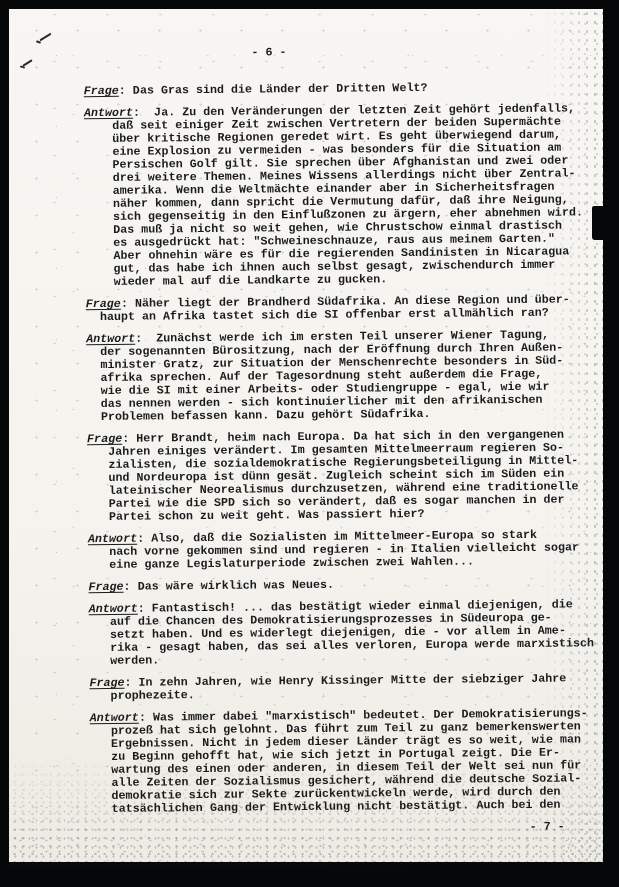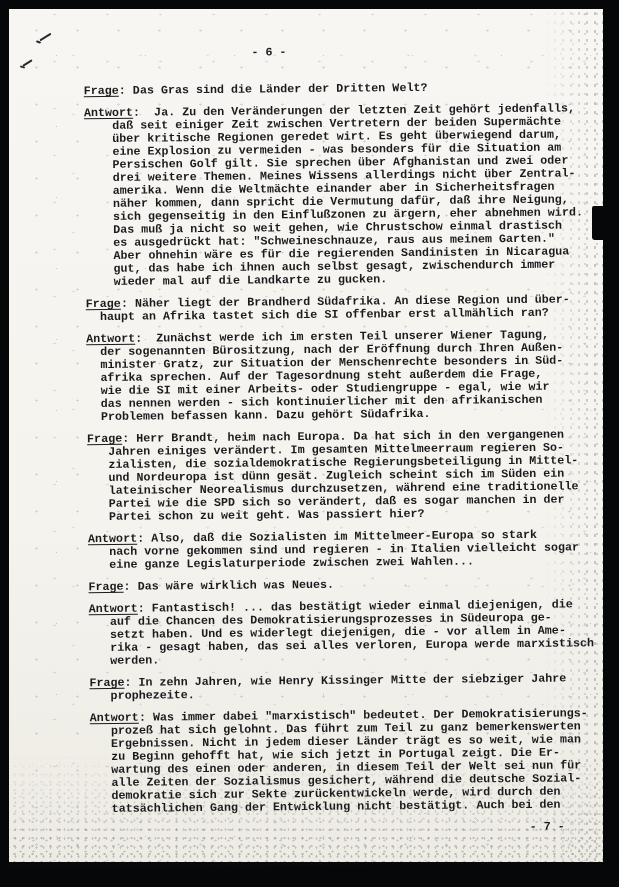--- a/index.html
+++ b/index.html
@@ -66,21 +66,21 @@
     transform:rotate(-0.55deg);transform-origin:310px 430px;
     color:#1b1b1e;
   }
   .text{
     padding:46px 22px 0 87px;
     font-size:11.7px;line-height:13px;font-weight:700;
     letter-spacing:0;
   }
   .page-num{white-space:pre;text-indent:168px;margin:0 0 24px 0;}
   .para{margin:0 0 9px 0;white-space:pre;}
-  .label{text-decoration:underline;text-underline-offset:2px;text-decoration-thickness:1.3px;}
+  .label{text-decoration:underline;text-underline-offset:2px;text-decoration-thickness:1.3px;font-style:italic;}
   .footer-num{white-space:pre;text-align:right;margin:6px 36px 0 0;}
 </style>
 </head>
 <body>
 
 <div class="paper">
   <div class="speckle"></div>
   <div class="noise-right"></div>
   <div class="noise-bottom"></div>
 </div>

